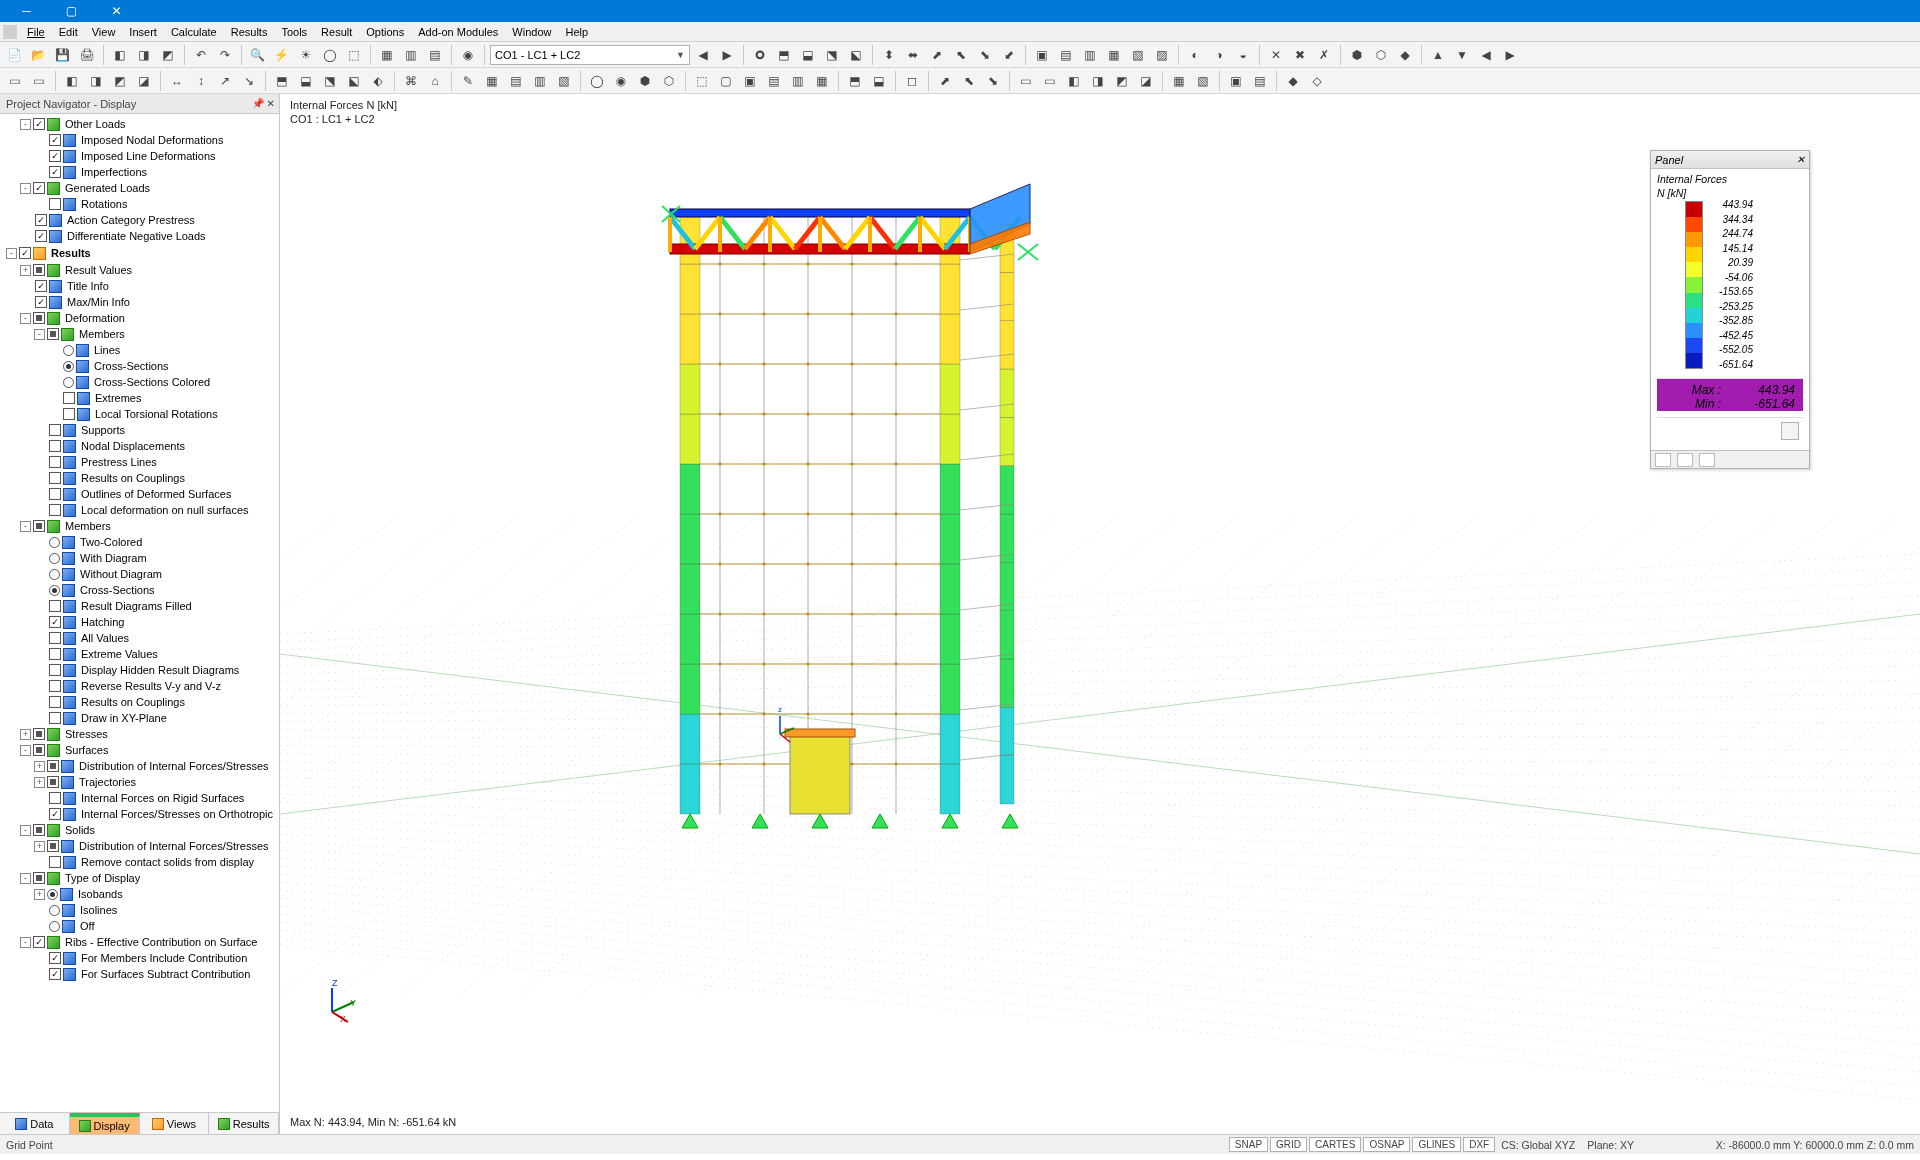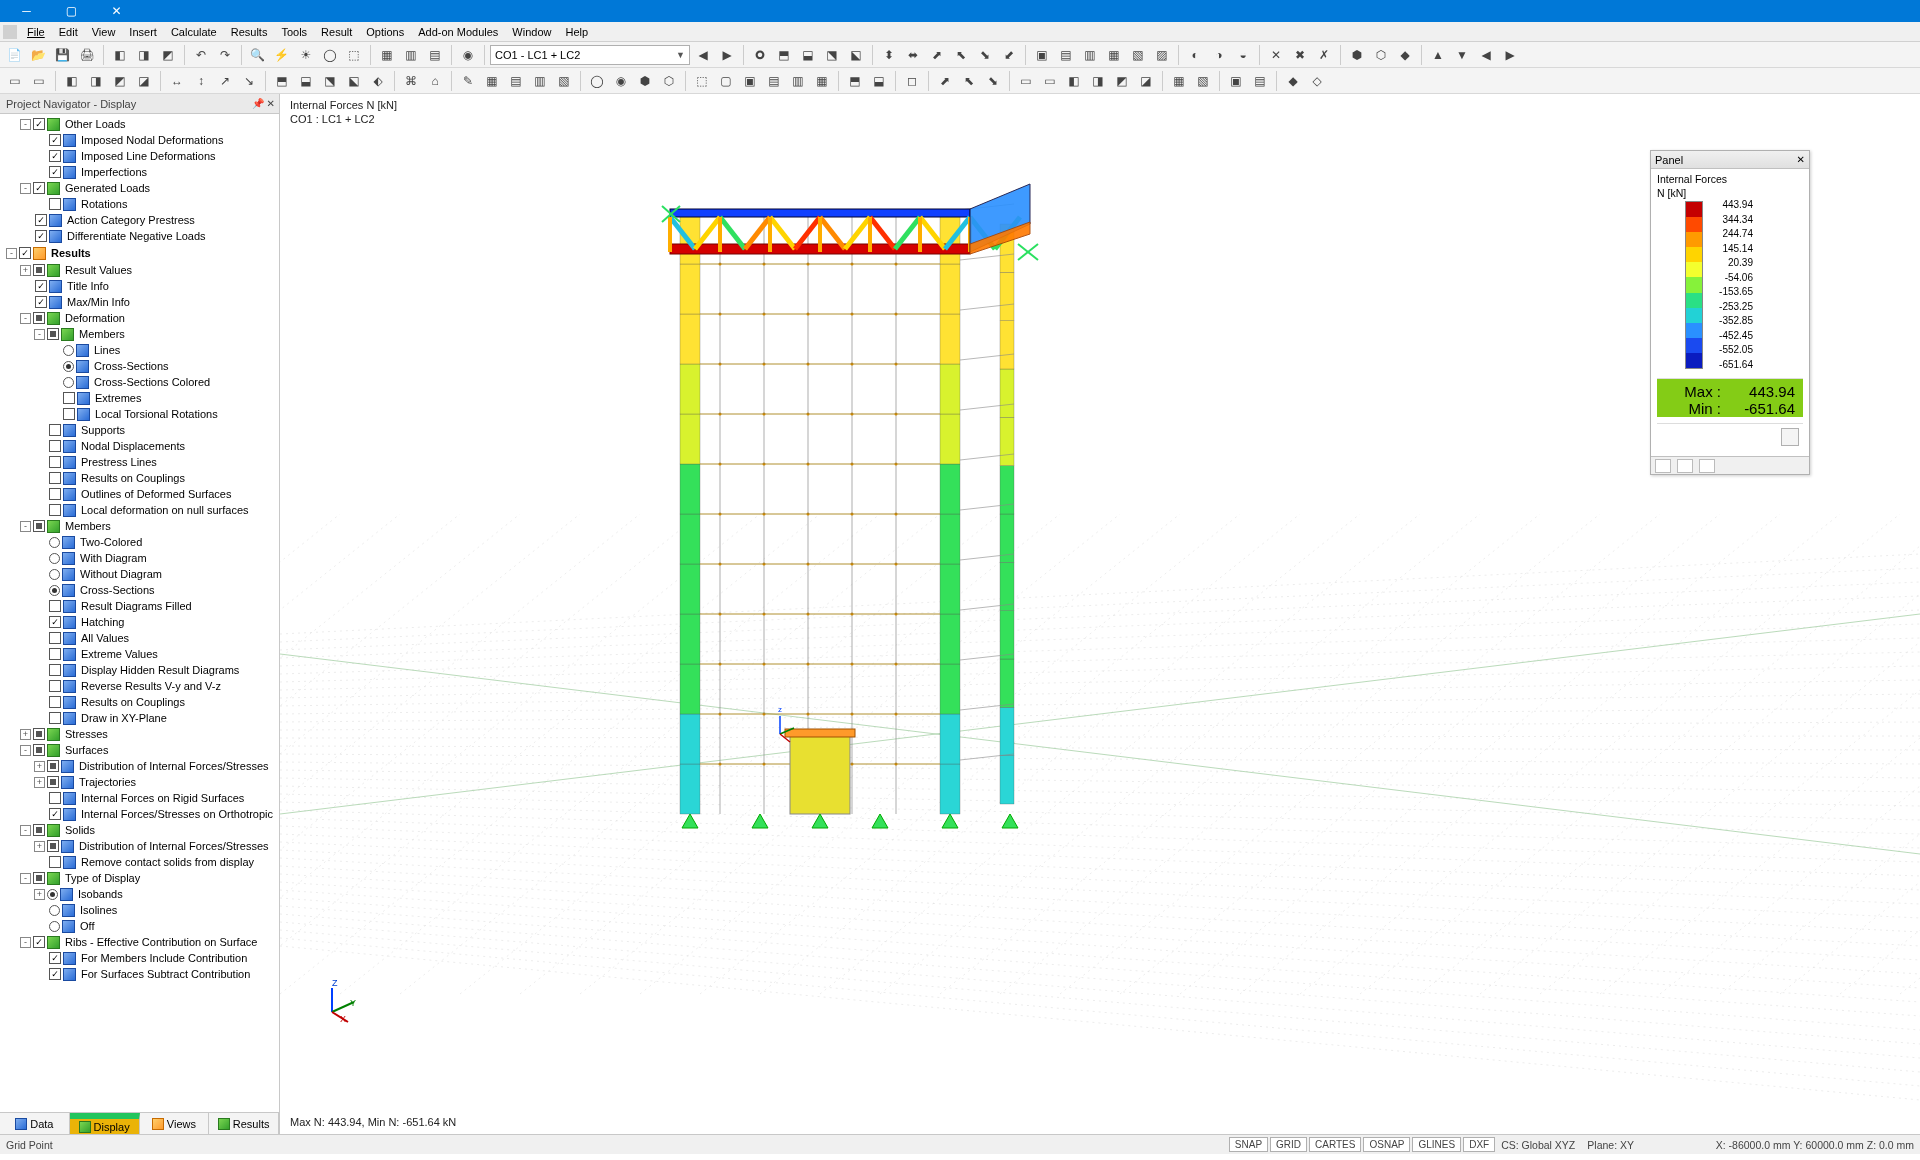--- a/index.html
+++ b/index.html
@@ -44,48 +44,48 @@
 .trow .rad .dot { width:5px; height:5px; border-radius:50%; background:#333; }
 .trow .ico { width: 13px; height: 13px; display:inline-block; }
 .ico-g { background: linear-gradient(135deg,#7ad651,#33a02c); border:1px solid #2a7a1f; }
 .ico-b { background: linear-gradient(135deg,#7faef0,#2a6cd6); border:1px solid #1a4aa0; }
 .ico-o { background: linear-gradient(135deg,#ffcf6b,#ff9a2a); border:1px solid #c66a00; }
 .trow .lbl { padding-left: 3px; }
 .trow.header { height: 18px; }
 .trow.header .lbl { font-weight: bold; }
 .sbtabs { height: 22px; border-top: 1px solid #c8c8c8; display:flex; background:#f4f4f4; }
 .sbtab { flex:1; display:flex; align-items:center; justify-content:center; gap:3px; font-size:11px; border-right:1px solid #c8c8c8; }
-.sbtab.active { background:#eab308; border-top:6px solid #22c55e; }
+.sbtab.active { background:#fdba74; border-top:4px solid #22c55e; }
 .sbtab .ti { width:12px; height:12px; }
 
 
 .viewport { flex: 1; position: relative; background: #fff; overflow: hidden; }
 .vlabel { position:absolute; left:10px; top:4px; font-size:11px; color:#222; line-height:14px; }
 .vstatus { position:absolute; left:10px; bottom:6px; font-size:11px; color:#222; }
 
 
 .triad { position:absolute; left:40px; bottom:110px; width:40px; height:40px; }
 .triad .ax { position:absolute; font-size:9px; }
 .triad .z { left:12px; top:-6px; color:#0040d0; }
 .triad .y { left:30px; top:14px; color:#008000; }
 .triad .x { left:20px; top:30px; color:#c00000; }
 .triad svg { position:absolute; left:0; top:0; }
 
 
-.panel { position:absolute; right:110px; top:56px; width:160px; background:#f4f4f4; border:1px solid #b0b0b0; box-shadow:1px 1px 3px rgba(0,0,0,0.2); }
+.panel { position:absolute; right:110px; top:56px; width:160px; background:#f4f4f4; border:1px solid #b0b0b0; box-shadow:1px 1px 3px rgba(0,0,0,0.2);font-style:italic; }
 .panel .ptitle { height:18px; background:linear-gradient(#f0f0f0,#e0e0e0); border-bottom:1px solid #c0c0c0; font-size:11px; display:flex; align-items:center; padding:0 4px; }
 .panel .ptitle .px { margin-left:auto; font-size:10px; }
 .panel .pbody { background:#fff; padding:4px 6px 6px 6px; font-size:10.5px; }
 .panel .plab { margin-bottom:2px; }
 .legend { display:flex; margin-top:2px; }
 .legend .bar { width:18px; display:flex; flex-direction:column; margin-left:28px; border:1px solid #888; }
 .legend .bar div { flex:1; }
 .legend .vals { display:flex; flex-direction:column; justify-content:space-between; margin-left:6px; font-size:10px; line-height:14px; }
 .legend .vals div { text-align:right; min-width:44px; }
-.panel .maxmin { border-top:1px solid #ddd; margin-top:6px; padding-top:4px; background:#84cc16; font-size:15px; }
+.panel .maxmin { border-top:1px solid #ddd; margin-top:6px; padding-top:4px; background:#a21caf; font-size:12px; }
 .panel .maxmin div { display:flex; }
 .panel .maxmin .k { width:44px; text-align:right; margin-left:20px; }
 .panel .maxmin .v { flex:1; text-align:right; padding-right:8px; }
 .panel .pctrl { border-top:1px solid #ddd; margin-top:6px; padding:4px 4px; display:flex; justify-content:flex-end; background:#fff; }
 .panel .pctrl .pb { width:18px; height:18px; border:1px solid #b0b0b0; margin-left:2px; background:#f4f4f4; }
 .panel .pfoot { height:18px; background:#f0f0f0; border-top:1px solid #c0c0c0; display:flex; align-items:center; gap:6px; padding-left:4px; }
 .panel .pfoot .pf { width:16px; height:14px; border:1px solid #bbb; background:#fff; }
 
 
 .scene { position:absolute; inset:0; }

